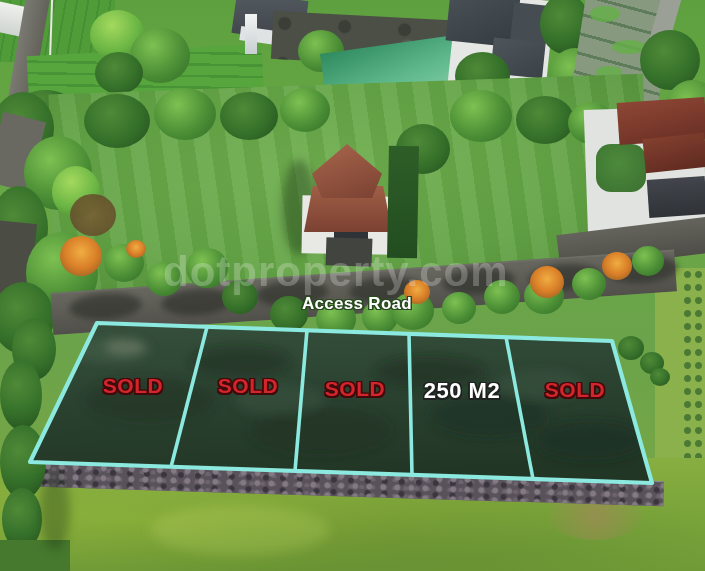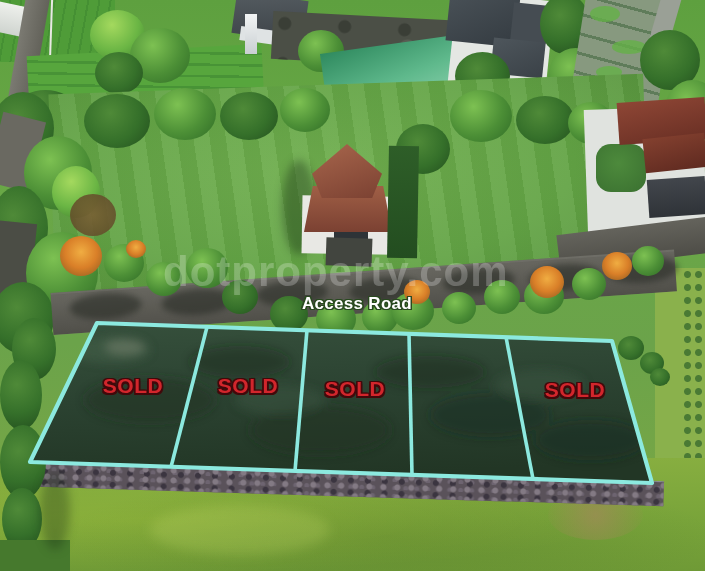--- a/index.html
+++ b/index.html
@@ -189,17 +189,18 @@
       <line x1="307" y1="330" x2="295" y2="471"></line>
       <line x1="409" y1="334" x2="412" y2="475"></line>
       <line x1="506" y1="337" x2="533" y2="479"></line>
     </g>
     <polygon points="97,323 612,341 652,483 30,462" fill="none" stroke="#8ce9df" stroke-width="4.2" stroke-linejoin="round"></polygon>
   </svg>
 
   <div class="plot-label sold" style="left:133px;top:386px;">SOLD</div>
   <div class="plot-label sold" style="left:248px;top:386px;">SOLD</div>
   <div class="plot-label sold" style="left:355px;top:389px;">SOLD</div>
+  <div class="plot-label avail" style="left:462px;top:391px;">250 M2</div>
   <div class="plot-label sold" style="left:575px;top:390px;">SOLD</div>
 
   <div class="access-label" style="left:357px;top:304px;">Access Road</div>
 
 </div>
 
 </body></html>

